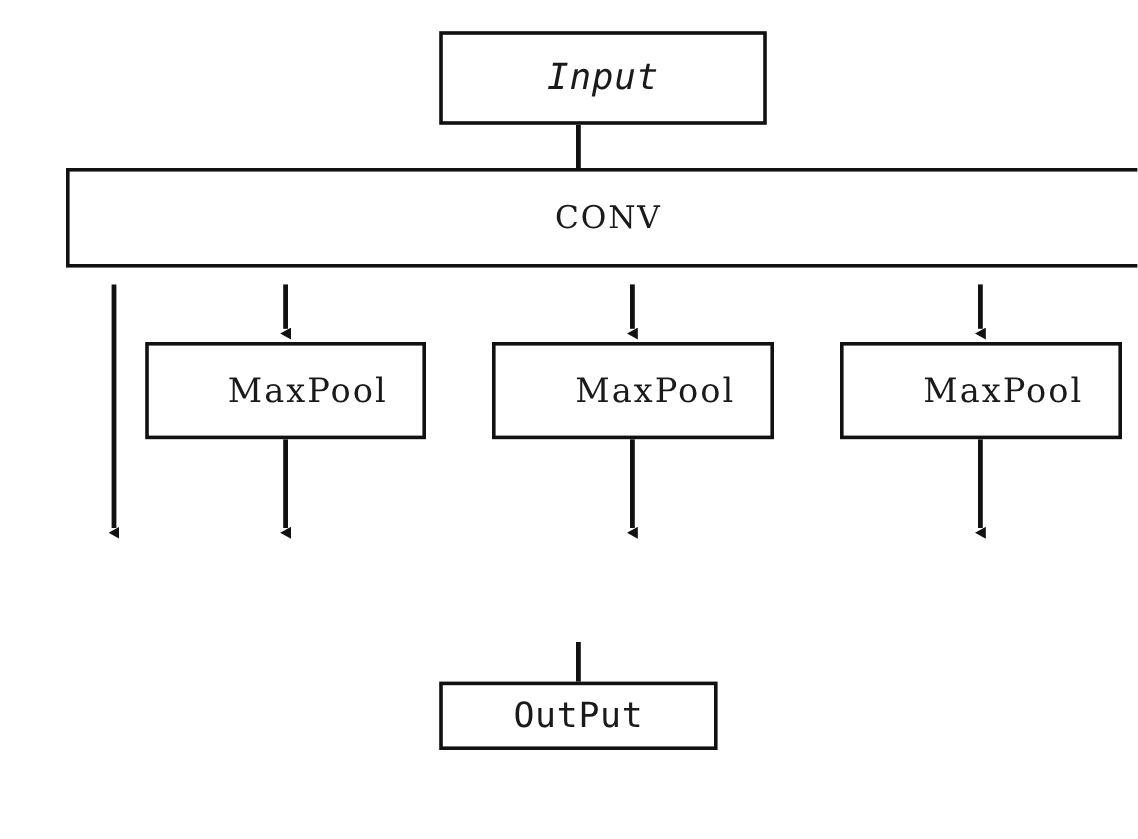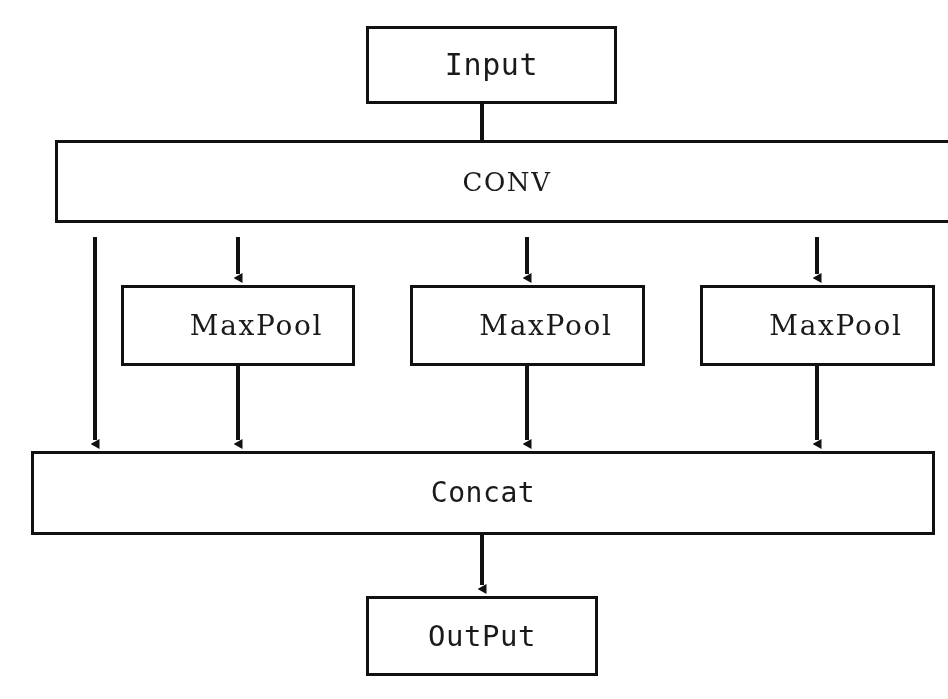--- a/index.html
+++ b/index.html
@@ -39,27 +39,27 @@
     letter-spacing: 0.06em;
     white-space: nowrap;
     line-height: 1;
     user-select: none;
   }
   .mono-label {
     font-family: "DejaVu Sans Mono", "Liberation Mono", monospace;
     letter-spacing: 0.02em;
   }
   
-  #node-input      { left: 366px; top: 26px;  width: 251px; height: 78px; }
+  #node-input      { left: 366px; top: 26px;  width: 273px; height: 78px; font-style: italic; }
   #node-conv       { left: 31px;  top: 140px; width: 904px; height: 83px; margin-left: 24px; }
   #node-maxpool-1  { left: 121px; top: 285px; width: 234px; height: 81px; }
   #node-maxpool-2  { left: 410px; top: 285px; width: 235px; height: 81px; }
   #node-maxpool-3  { left: 700px; top: 285px; width: 235px; height: 81px; }
   #node-concat     { left: 31px;  top: 451px; width: 904px; height: 84px; }
-  #node-output     { left: 366px; top: 596px; width: 232px; height: 80px; }
+  #node-output     { left: 366px; top: 568px; width: 232px; height: 57px; }
 
   #node-input .node-label     { font-size: 30px; }
   #node-conv .node-label      { font-size: 26px; }
   .node-maxpool .node-label   { font-size: 28px; margin-left: 37px; }
   #node-concat .node-label    { font-size: 28px; }
   #node-output .node-label    { font-size: 29px; }
 </style>
 </head>
 <body>
 
@@ -122,21 +122,18 @@
   </div>
 
   <div class="node-box node-maxpool" id="node-maxpool-2">
     <span class="node-label">MaxPool</span>
   </div>
 
   <div class="node-box node-maxpool" id="node-maxpool-3">
     <span class="node-label">MaxPool</span>
   </div>
 
-  <div class="node-box" id="node-concat">
-    <span class="node-label mono-label">Concat</span>
-  </div>
 
   <div class="node-box" id="node-output">
     <span class="node-label mono-label">OutPut</span>
   </div>
 
 </div>
 
 </body></html>

